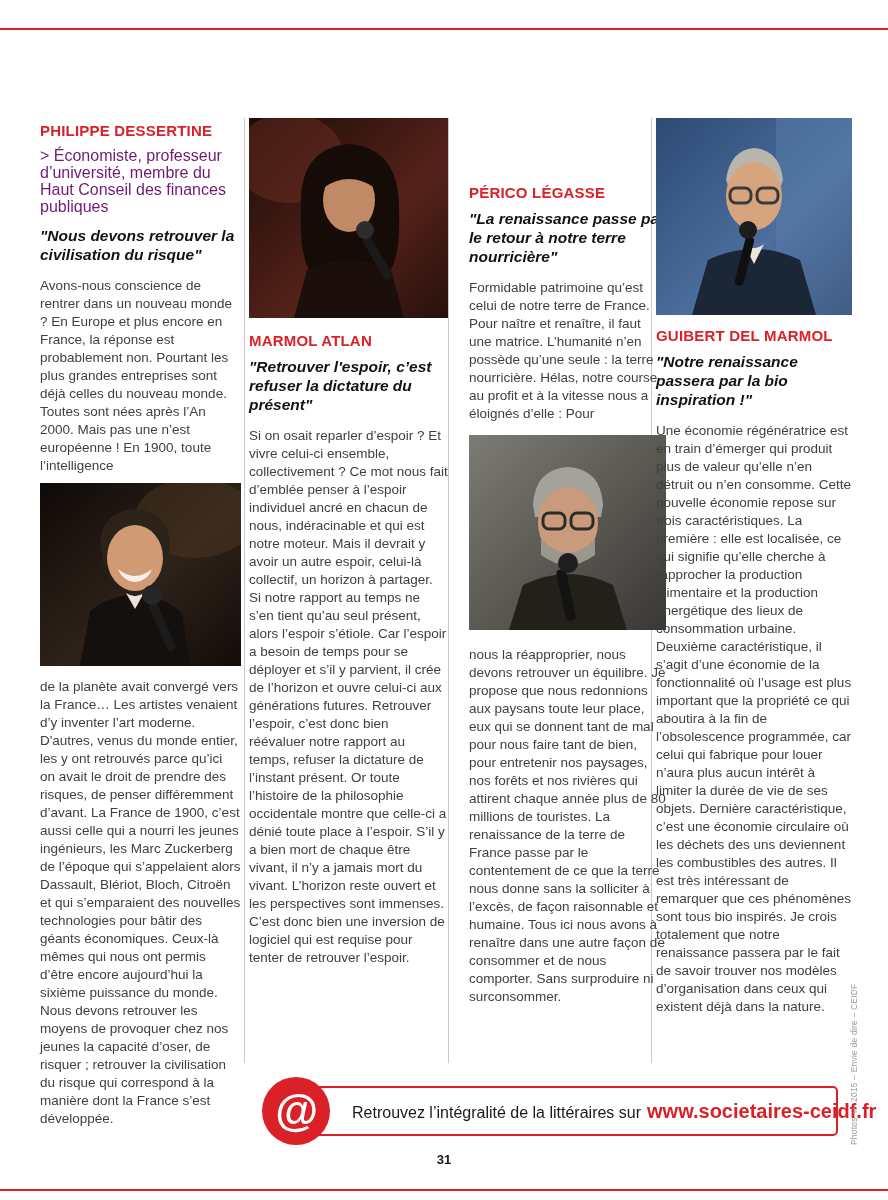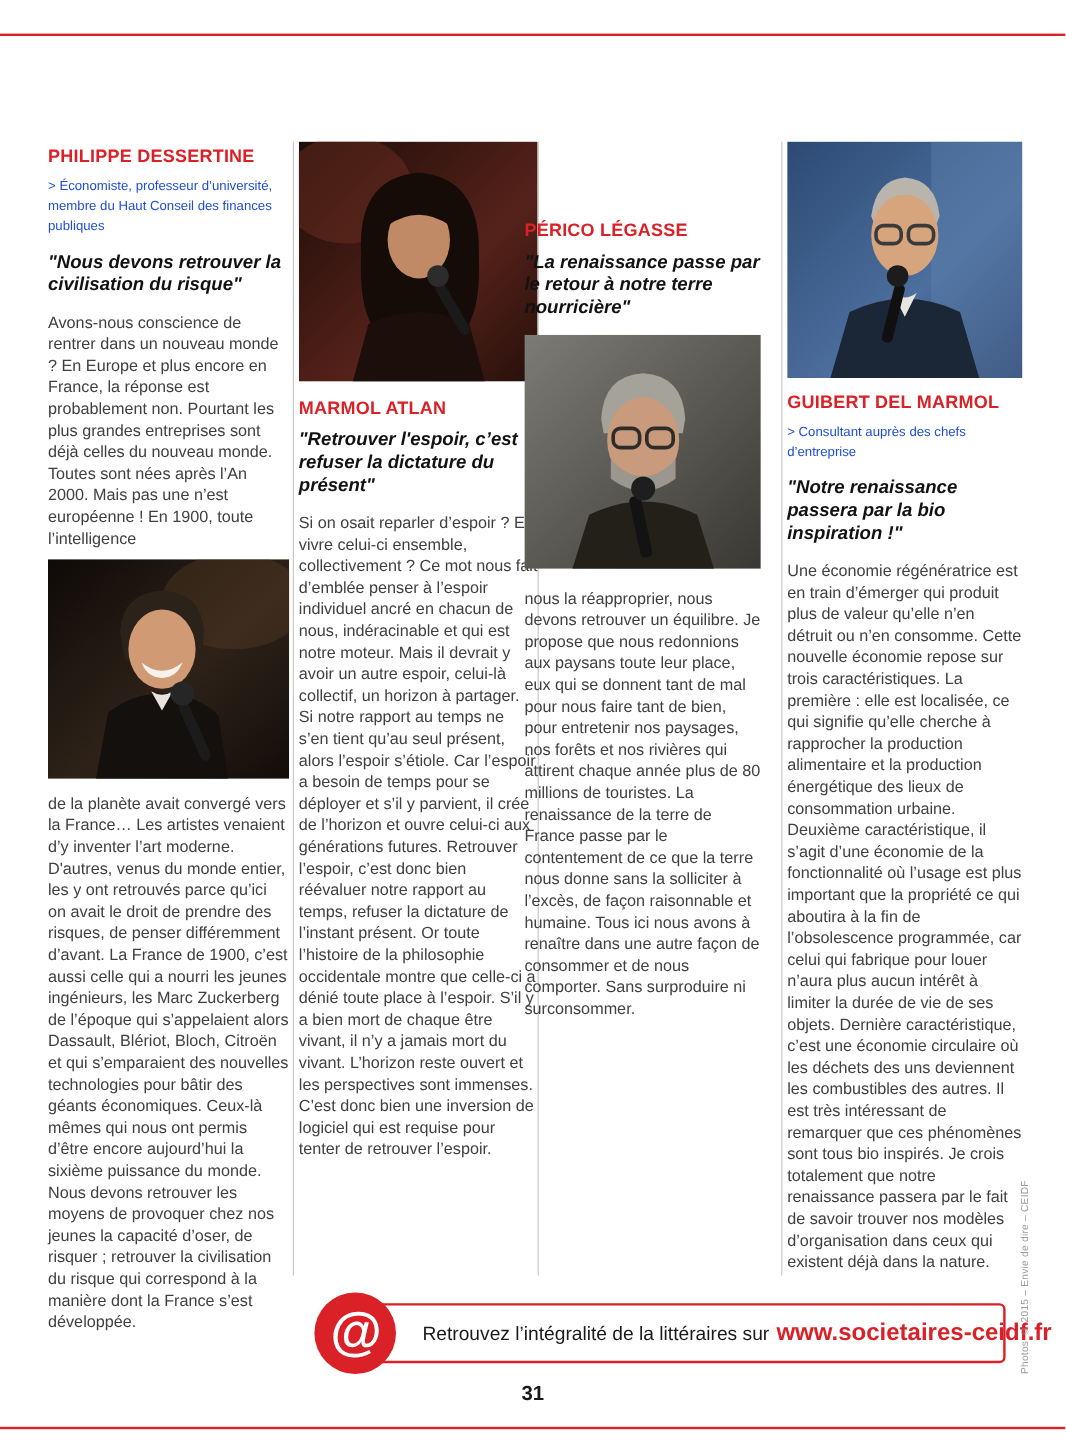--- a/index.html
+++ b/index.html
@@ -7,27 +7,27 @@
     position:relative;width:888px;height:1200px;background:#ffffff;overflow:hidden;
     font-family:"Liberation Sans","DejaVu Sans",sans-serif;color:#3d3d3c;
   }
   .rule{position:absolute;left:0;width:888px;height:2px;background:#da2128;}
   .rule-top{top:28px;}
   .rule-bottom{top:1189px;}
   .vdiv{position:absolute;top:118px;height:945px;width:1px;background:#c9c9c7;}
   .col{position:absolute;top:118px;}
   .col-1{left:40px;width:201px;}
   .col-2{left:249px;width:199px;}
-  .col-3{left:437px;width:197px;padding-top:62px;box-sizing:border-box;}
+  .col-3{left:469px;width:197px;padding-top:62px;box-sizing:border-box;}
   .col-4{left:656px;width:196px;}
   .speaker-name{
     margin:4px 0 7px 0;font-size:15px;line-height:18px;font-weight:bold;
     color:#da2128;letter-spacing:.2px;
   }
-  .speaker-role{font-size:11px;line-height:17px;color:#1d4ed8;margin:0 0 11px 0;}
+  .speaker-role{font-size:16px;line-height:17px;color:#701a75;margin:0 0 11px 0;}
   .speaker-role .it{font-style:italic;}
   .speaker-quote{
     font-size:15.5px;line-height:19px;font-weight:bold;font-style:italic;
     color:#121212;margin:0 0 13px 0;
   }
   .body-text{font-size:13.5px;line-height:18px;color:#404040;margin:0;}
   .photo{display:block;width:100%;border:0;line-height:0;}
   .photo svg{display:block;width:100%;height:100%;}
   .ph-1{height:183px;margin:8px 0 12px 0;}
   .ph-2{height:200px;margin:0 0 14px 0;}
@@ -41,21 +41,21 @@
   .at-badge{
     position:absolute;left:262px;top:1077px;width:68px;height:68px;border-radius:50%;
     background:#da2128;color:#ffffff;display:flex;align-items:center;justify-content:center;
     font-size:44px;font-weight:bold;font-style:italic;line-height:1;
   }
   .footer-line{font-size:16px;color:#1a1a1a;white-space:nowrap;}
   .footer-line .b{font-weight:normal;}
   .footer-url{color:#da2128;font-weight:bold;font-size:20px;margin-left:6px;}
   .page-number{
     position:absolute;left:0;top:1152px;width:888px;text-align:center;
-    font-size:17px;font-weight:bold;color:#1a1a1a;
+    font-size:13px;font-weight:bold;color:#1a1a1a;
   }
   .credit{
     position:absolute;left:849px;top:1005px;height:140px;
     writing-mode:vertical-rl;transform:rotate(180deg);
     font-size:8.5px;color:#9b9b99;letter-spacing:.2px;white-space:nowrap;
   }
 </style>
 </head>
 <body>
 
@@ -116,20 +116,21 @@
       </svg>
     </div>
     <h2 class="speaker-name">MARMOL ATLAN</h2>
     <p class="speaker-quote">"Retrouver l'espoir, c’est refuser la dictature du présent"</p>
     <p class="body-text">Si on osait reparler d’espoir ? Et vivre celui-ci ensemble, collectivement ? Ce mot nous fait d’emblée penser à l’espoir individuel ancré en chacun de nous, indéracinable et qui est notre moteur. Mais il devrait y avoir un autre espoir, celui-là collectif, un horizon à partager. Si notre rapport au temps ne s’en tient qu’au seul présent, alors l’espoir s’étiole. Car l’espoir a besoin de temps pour se déployer et s’il y parvient, il crée de l’horizon et ouvre celui-ci aux générations futures. Retrouver l’espoir, c’est donc bien réévaluer notre rapport au temps, refuser la dictature de l’instant présent. Or toute l’histoire de la philosophie occidentale montre que celle-ci a dénié toute place à l’espoir. S’il y a bien mort de chaque être vivant, il n’y a jamais mort du vivant. L’horizon reste ouvert et les perspectives sont immenses. C’est donc bien une inversion de logiciel qui est requise pour tenter de retrouver l’espoir.</p>
   </div>
 
   <div class="col col-3">
     <h2 class="speaker-name">PÉRICO LÉGASSE</h2>
     <p class="speaker-quote">"La renaissance passe par le retour à notre terre nourricière"</p>
+    <p class="body-text">Formidable patrimoine qu’est celui de notre terre de France. Pour naître et renaître, il faut une matrice. L’humanité n’en possède qu’une seule : la terre nourricière. Hélas, notre course au profit et à la vitesse nous a éloignés d’elle : Pour</p>
     <div class="photo ph-3">
       <svg viewBox="0 0 197 195" preserveAspectRatio="none" aria-hidden="true">
         <defs>
           <linearGradient id="g3" x1="0" y1="0" x2="1" y2="1">
             <stop offset="0" stop-color="#7d7b76"></stop>
               <stop offset="0.6" stop-color="#55534e"></stop>
               <stop offset="1" stop-color="#3a3834"></stop>
           </linearGradient>
         </defs>
         <rect width="197" height="195" fill="url(#g3)"></rect>
@@ -162,21 +163,20 @@
         <ellipse cx="98" cy="78" rx="28" ry="34" fill="#d6a57e"></ellipse>
         <rect x="74" y="70" width="21" height="15" rx="6" fill="none" stroke="#3a3a3a" stroke-width="3"></rect>
         <rect x="101" y="70" width="21" height="15" rx="6" fill="none" stroke="#3a3a3a" stroke-width="3"></rect>
         <path d="M36 197 L52 142 Q98 120 144 142 L160 197 Z" fill="#1b2636"></path>
         <path d="M88 126 L98 146 L108 126 Q98 134 88 126" fill="#e9e6e0"></path>
         <rect x="84" y="118" width="9" height="50" rx="4" fill="#101010" transform="rotate(14 88 143)"></rect>
         <circle cx="92" cy="112" r="9" fill="#1c1c1c"></circle>
       </svg>
     </div>
     <h2 class="speaker-name">GUIBERT DEL MARMOL</h2>
-    <p class="speaker-role"><span>&gt; Consultant auprès des chefs d’entreprise</span></p>
     <p class="speaker-quote">"Notre renaissance passera par la bio inspiration !"</p>
     <p class="body-text">Une économie régénératrice est en train d’émerger qui produit plus de valeur qu’elle n’en détruit ou n’en consomme. Cette nouvelle économie repose sur trois caractéristiques. La première : elle est localisée, ce qui signifie qu’elle cherche à rapprocher la production alimentaire et la production énergétique des lieux de consommation urbaine.</p>
     <p class="body-text">Deuxième caractéristique, il s’agit d’une économie de la fonctionnalité où l’usage est plus important que la propriété ce qui aboutira à la fin de l’obsolescence programmée, car celui qui fabrique pour louer n’aura plus aucun intérêt à limiter la durée de vie de ses objets. Dernière caractéristique, c’est une économie circulaire où les déchets des uns deviennent les combustibles des autres. Il est très intéressant de remarquer que ces phénomènes sont tous bio inspirés. Je crois totalement que notre renaissance passera par le fait de savoir trouver nos modèles d’organisation dans ceux qui existent déjà dans la nature.</p>
   </div>
 
   <div class="footer-box">
     <span class="footer-line"><span>Retrouvez l’</span><span class="b">intégralité</span><span> de la littéraires sur</span><span class="footer-url">www.societaires-ceidf.fr</span></span>
   </div>
   <div class="at-badge">@</div>
 

